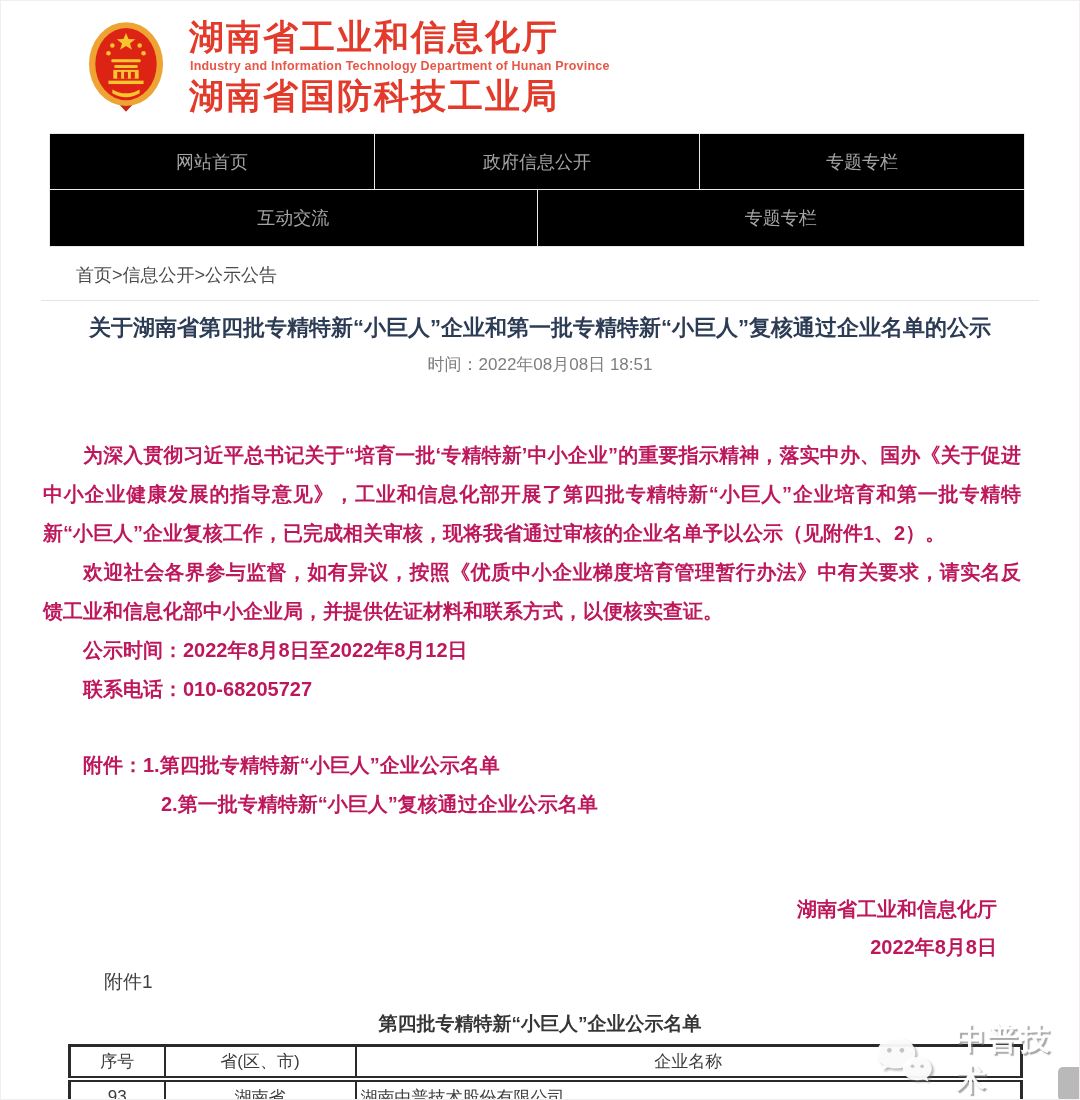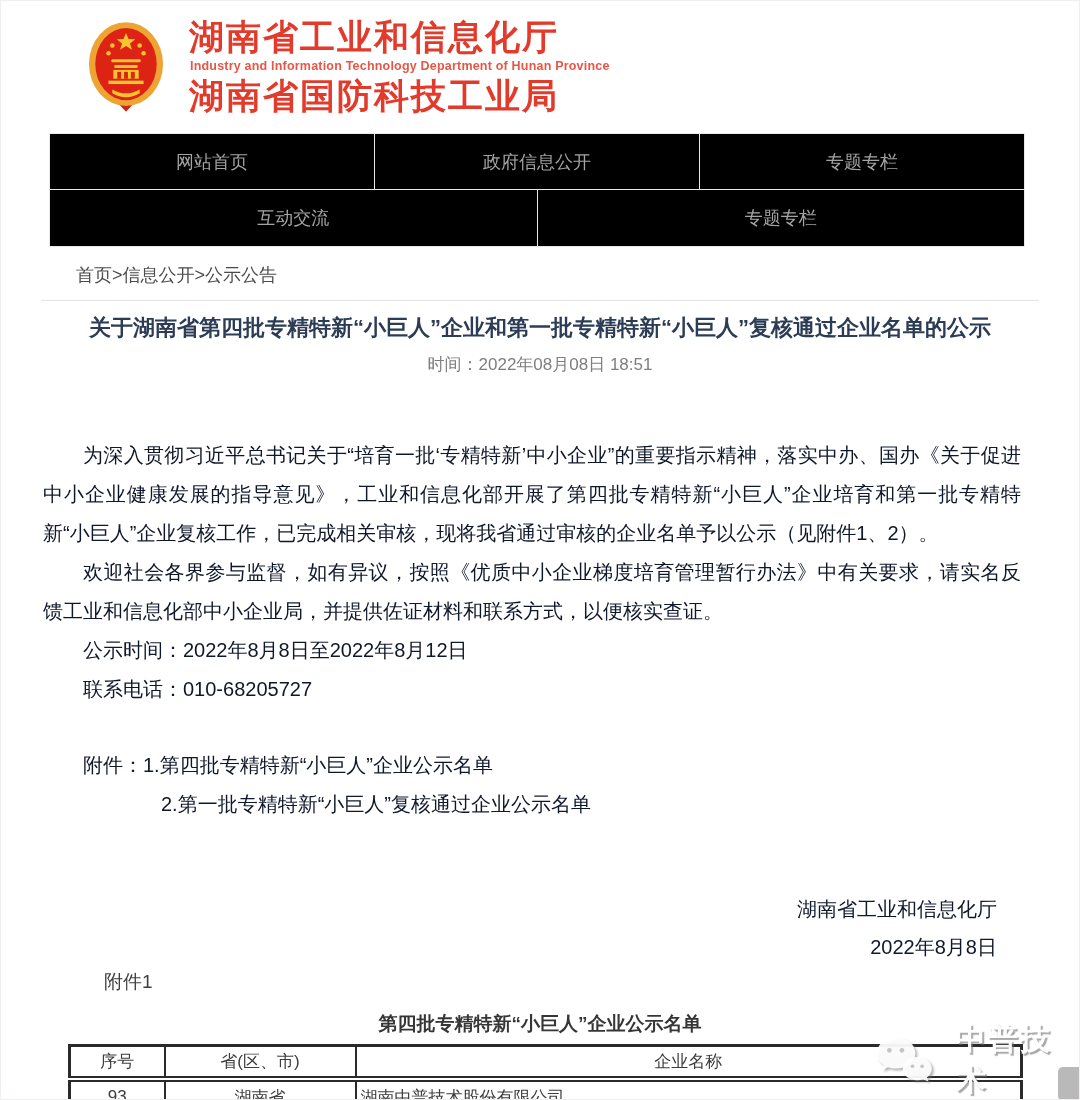--- a/index.html
+++ b/index.html
@@ -36,21 +36,21 @@
   
   .article-title {
     margin:14px 50px 0 50px; text-align:center;
     color:#2c3c55; font-size:22px; font-weight:bold; line-height:26px;
   }
   .article-time { margin-top:12px; text-align:center; color:#7e7e7e; font-size:17px; }
 
   
   .content {
     margin:60px 30px 0 42px; width:978px;
-    color:#0f172a; font-size:20px; line-height:39px; text-align:justify;
+    color:#be185d; font-size:20px; line-height:39px; text-align:justify;font-weight:bold;
   }
   .content p.para { text-indent:2em; }
   .info-line { text-indent:2em; }
   .attach-block { margin-top:37px; }
   .attach-line2 { padding-left:5.9em; }
 
   .signature { margin-top:66px; text-align:right; padding-right:24px; line-height:38px; }
 
   
   .annex-label { margin:3px 0 0 103px; color:#3f3f3f; font-size:19px; }

